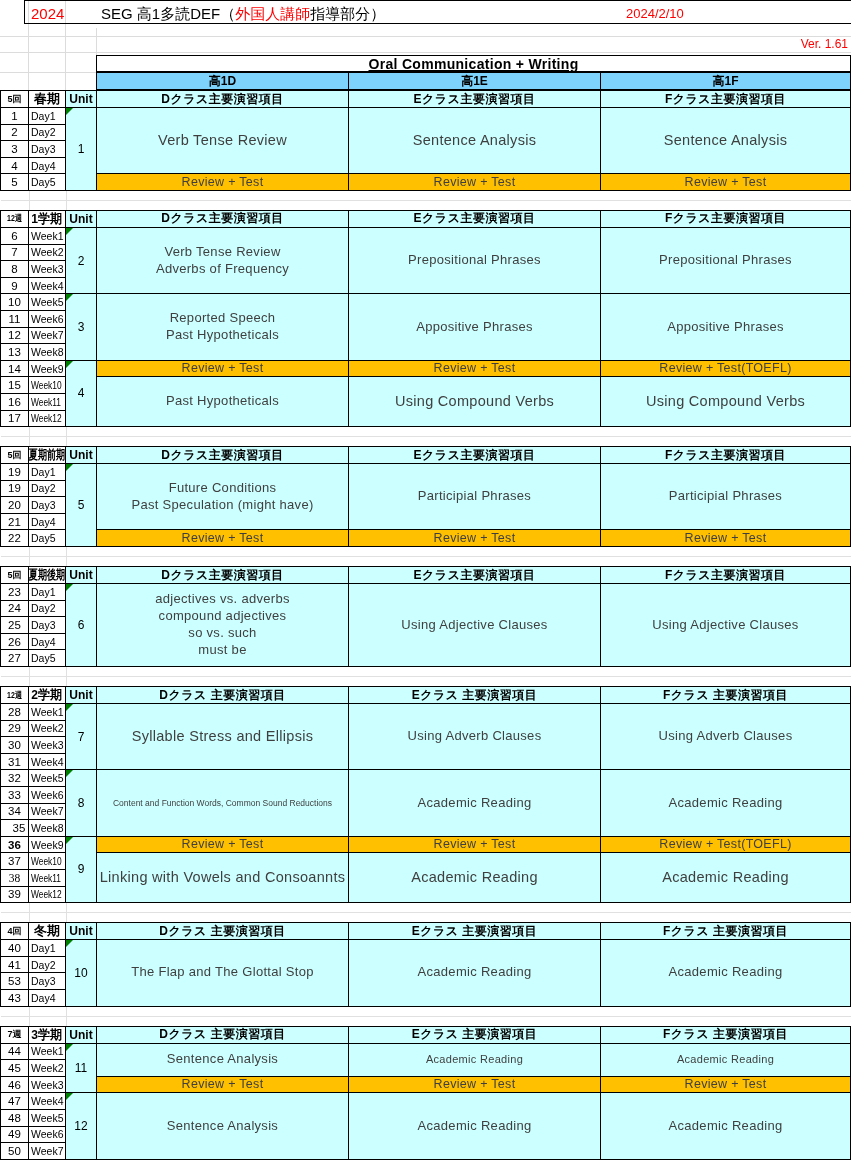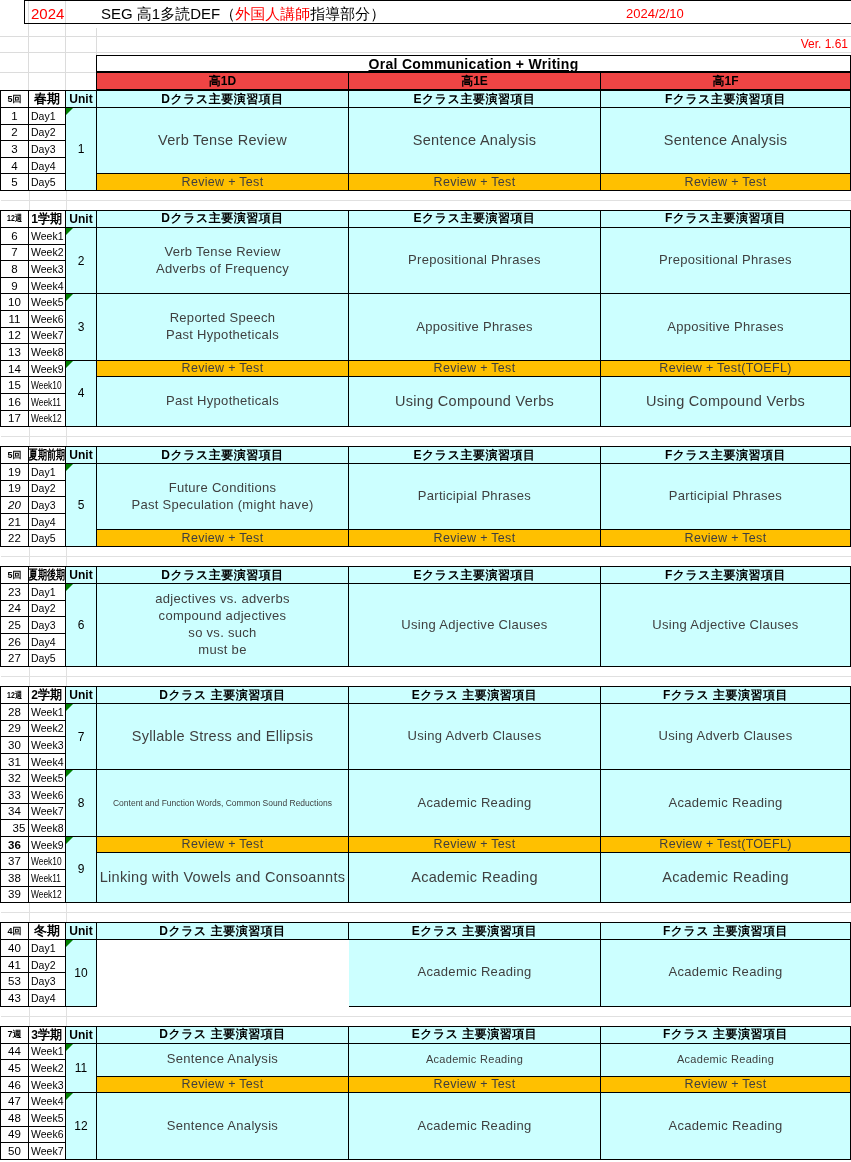--- a/index.html
+++ b/index.html
@@ -32,21 +32,21 @@
     font-weight:bold; font-size:14px; text-decoration:underline; letter-spacing:0.3px;
   }
   #class-row {
     position:absolute; left:96px; top:72px; width:755px; height:18px;
     box-sizing:border-box; border-left:1px solid #000; border-top:1px solid #000;
     display:grid; grid-template-columns:252px 252px 250px; grid-template-rows:17px;
   }
   #class-row .cls {
     box-sizing:border-box; border-right:1px solid #000; border-bottom:1px solid #000;
     display:flex; align-items:center; justify-content:center;
-    font-weight:bold; font-size:12px; background:#ef4444;
+    font-weight:bold; font-size:12px; background:#7dd3fc;
   }
 
   
   #sections { position:absolute; left:0; top:90px; width:851px; }
   .section {
     position:relative; display:grid;
     grid-template-columns:28px 37px 31px 252px 252px 250px;
     border-left:1px solid #000; border-top:1px solid #000;
     background:#fff; margin-bottom:19px; width:850px;
   }
@@ -251,21 +251,21 @@
       <div class="cell hcell dhead" style="grid-area: 1 / 5;">Eクラス主要演習項目</div>
       <div class="cell hcell dhead" style="grid-area: 1 / 6;">Fクラス主要演習項目</div>
       <div class="cell num" style="grid-area: 2 / 1;">19</div>
       <div class="cell wlabel" style="grid-area: 2 / 2;">
         <span>Day1</span>
       </div>
       <div class="cell num" style="grid-area: 3 / 1;">19</div>
       <div class="cell wlabel" style="grid-area: 3 / 2;">
         <span>Day2</span>
       </div>
-      <div class="cell num" style="grid-area: 4 / 1; font-style: italic;">20</div>
+      <div class="cell num" style="grid-area: 4 / 1;">20</div>
       <div class="cell wlabel" style="grid-area: 4 / 2;">
         <span>Day3</span>
       </div>
       <div class="cell num" style="grid-area: 5 / 1;">21</div>
       <div class="cell wlabel" style="grid-area: 5 / 2;">
         <span>Day4</span>
       </div>
       <div class="cell num" style="grid-area: 6 / 1;">22</div>
       <div class="cell wlabel" style="grid-area: 6 / 2;">
         <span>Day5</span>
@@ -368,21 +368,21 @@
         <span>Week8</span>
       </div>
       <div class="cell num" style="grid-area: 10 / 1; font-weight: bold;">36</div>
       <div class="cell wlabel" style="grid-area: 10 / 2;">
         <span>Week9</span>
       </div>
       <div class="cell num" style="grid-area: 11 / 1;">37</div>
       <div class="cell wlabel" style="grid-area: 11 / 2;">
         <span style="transform: scaleX(0.8); transform-origin: left center;">Week10</span>
       </div>
-      <div class="cell num" style="grid-area: 12 / 1;">38</div>
+      <div class="cell num" style="grid-area: 12 / 1; font-family: Liberation Serif, serif;">38</div>
       <div class="cell wlabel" style="grid-area: 12 / 2;">
         <span style="transform: scaleX(0.8); transform-origin: left center;">Week11</span>
       </div>
       <div class="cell num" style="grid-area: 13 / 1;">39</div>
       <div class="cell wlabel" style="grid-area: 13 / 2;">
         <span style="transform: scaleX(0.8); transform-origin: left center;">Week12</span>
       </div>
       <div class="cell ucell" style="grid-area: 2 / 3 / span 4;">
         <span class="marker"></span>
         <span>7</span>
@@ -432,20 +432,21 @@
         <span>Day3</span>
       </div>
       <div class="cell num" style="grid-area: 5 / 1;">43</div>
       <div class="cell wlabel" style="grid-area: 5 / 2;">
         <span>Day4</span>
       </div>
       <div class="cell ucell" style="grid-area: 2 / 3 / span 4;">
         <span class="marker"></span>
         <span>10</span>
       </div>
+      <div class="cell ccell" style="grid-area: 2 / 4 / span 4;">The Flap and The Glottal Stop</div>
       <div class="cell ccell" style="grid-area: 2 / 5 / span 4;">Academic Reading</div>
       <div class="cell ccell" style="grid-area: 2 / 6 / span 4;">Academic Reading</div>
     </div>
     <div class="section" style="grid-template-rows: 17px repeat(7, 16.6px);">
       <div class="cell hcell count" style="grid-area: 1 / 1;">
         <span>7週</span>
       </div>
       <div class="cell hcell period" style="grid-area: 1 / 2;">
         <span style="transform: scaleX(0.93);">3学期</span>
       </div>

